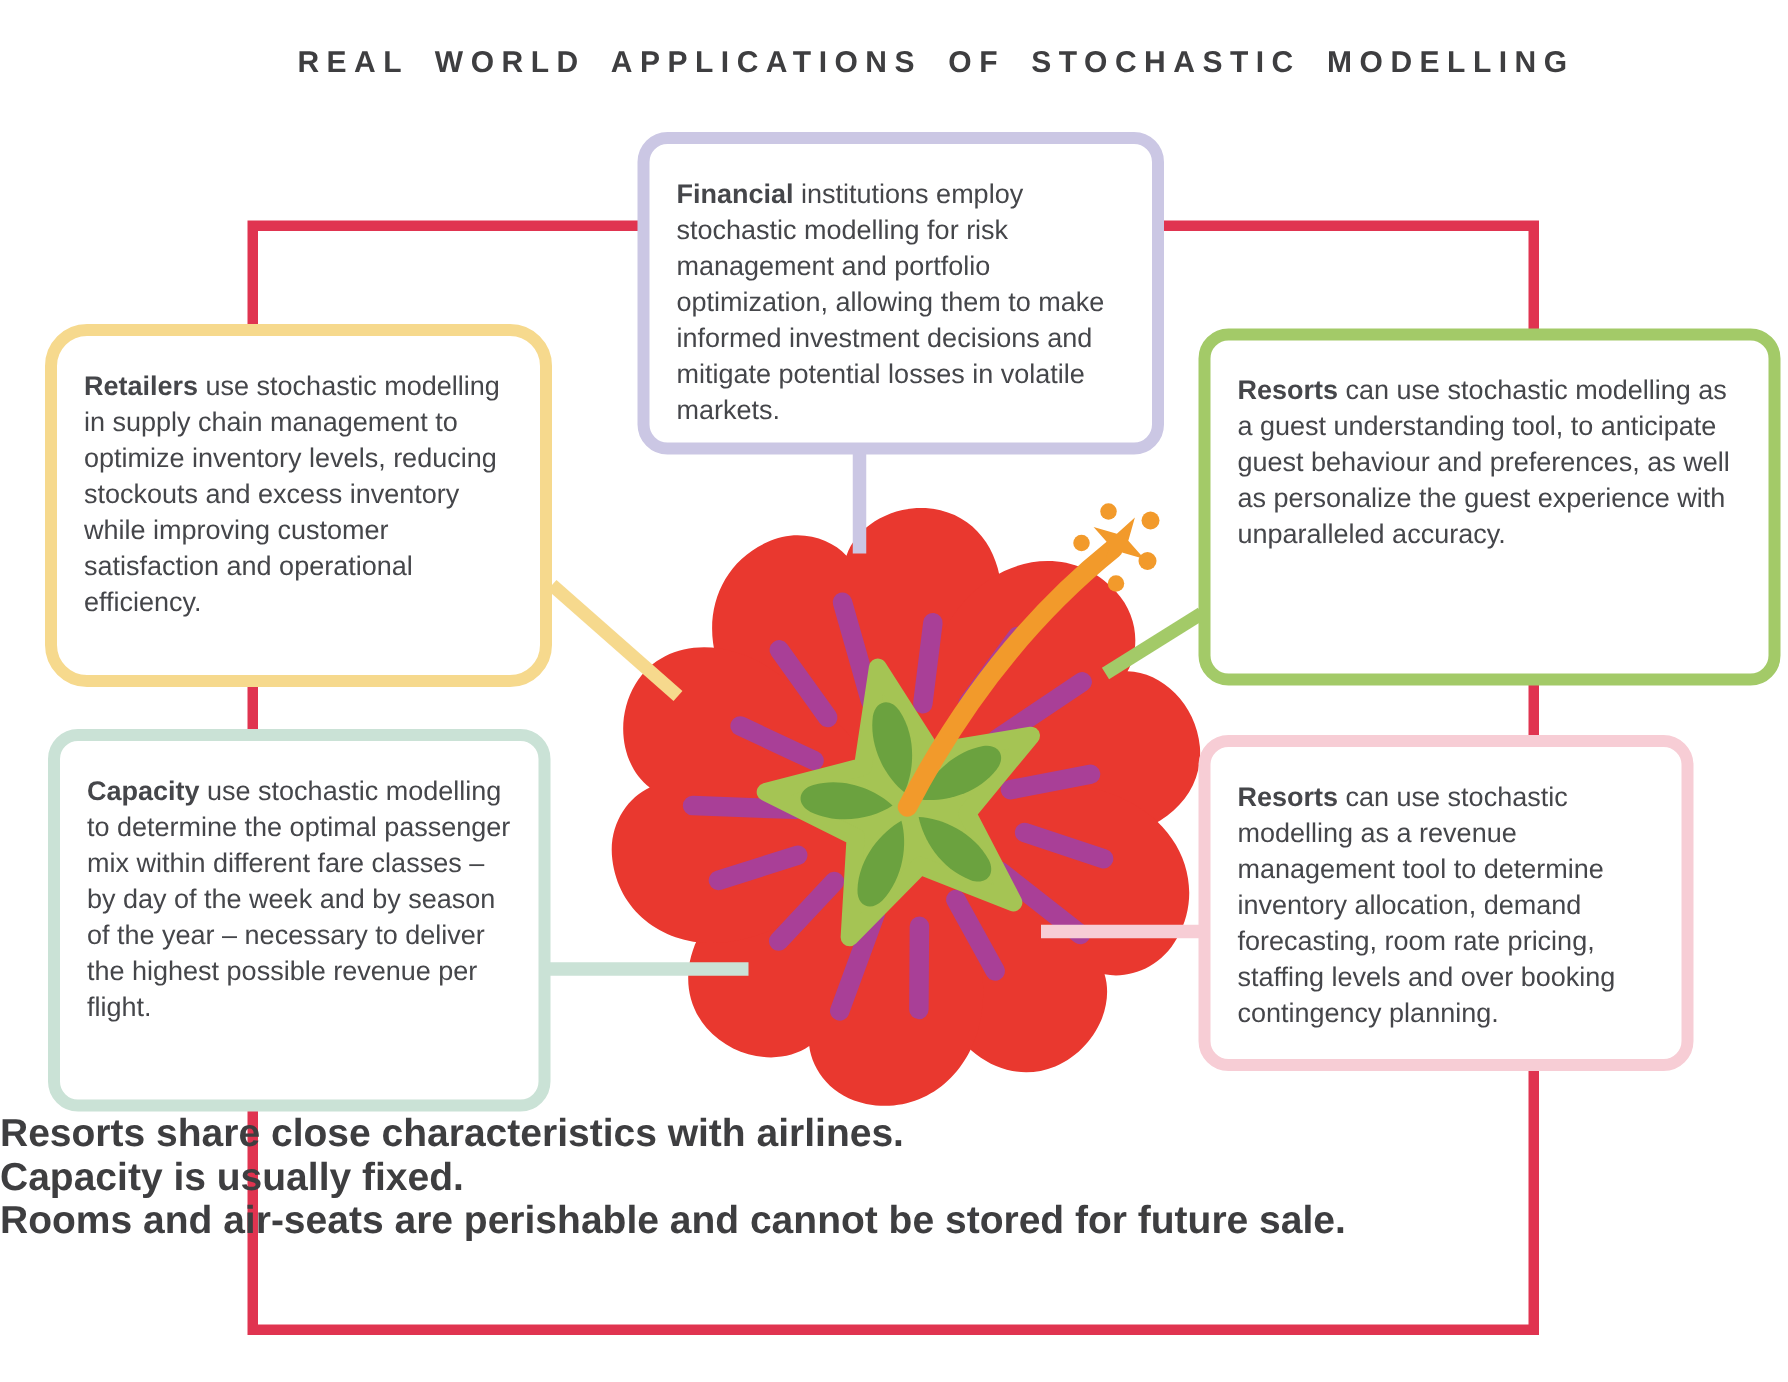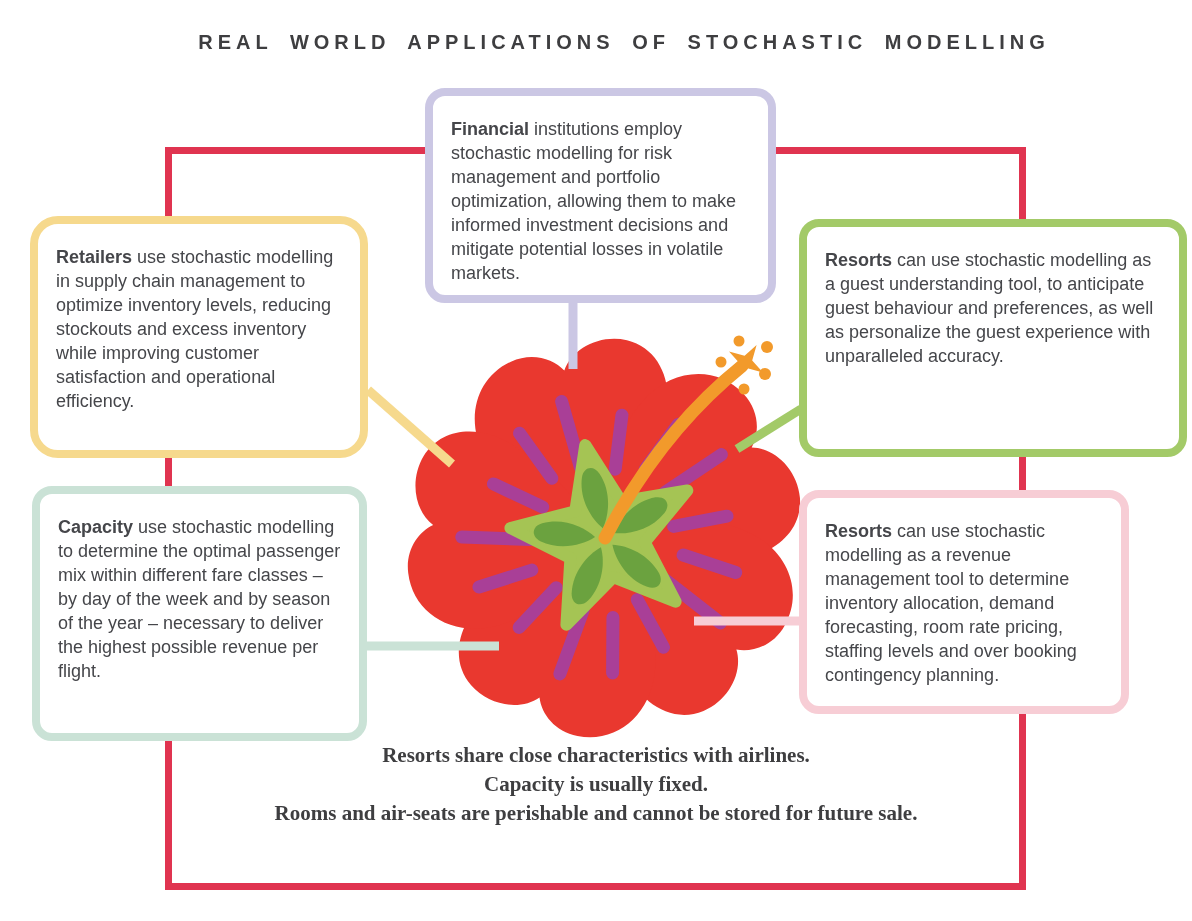--- a/index.html
+++ b/index.html
@@ -38,22 +38,22 @@
     padding:21px 18px;font-size:18px;line-height:24px;color:var(--text-dark,#45464a);
   }
   .box p{margin:0;}
   .box b{font-weight:bold;}
   .box-financial{left:425px;top:88px;width:351px;height:215px;border-color:var(--lavender,#cbc7e4);}
   .box-retailers{left:30px;top:216px;width:338px;height:242px;border-color:var(--yellow,#f6d98d);border-radius:28px;}
   .box-resorts-guest{left:799px;top:219px;width:388px;height:238px;border-color:var(--green,#a3ca68);}
   .box-airlines{left:32px;top:486px;width:335px;height:255px;border-color:var(--mint,#cae2d6);}
   .box-resorts-revenue{left:799px;top:490px;width:330px;height:224px;border-color:var(--pink,#f7cdd5);}
   .footer{
-    position:absolute;left:0;top:741px;width:100%;text-align:center;z-index:3;
-    font-size:21px;font-weight:bold;line-height:29px;color:var(--title-dark,#3e3e40);font-family:Liberation Serif, serif;
+    position:absolute;left:0;top:741px;width:100%;z-index:3;
+    font-size:26px;font-weight:bold;line-height:29px;color:var(--title-dark,#3e3e40);
   }
 </style>
 </head>
 <body>
 
 <div class="title">REAL WORLD APPLICATIONS OF STOCHASTIC MODELLING</div>
 
 <div class="frame"></div>
 
 <svg class="art" width="1192" height="921" viewBox="0 0 1192 921">

